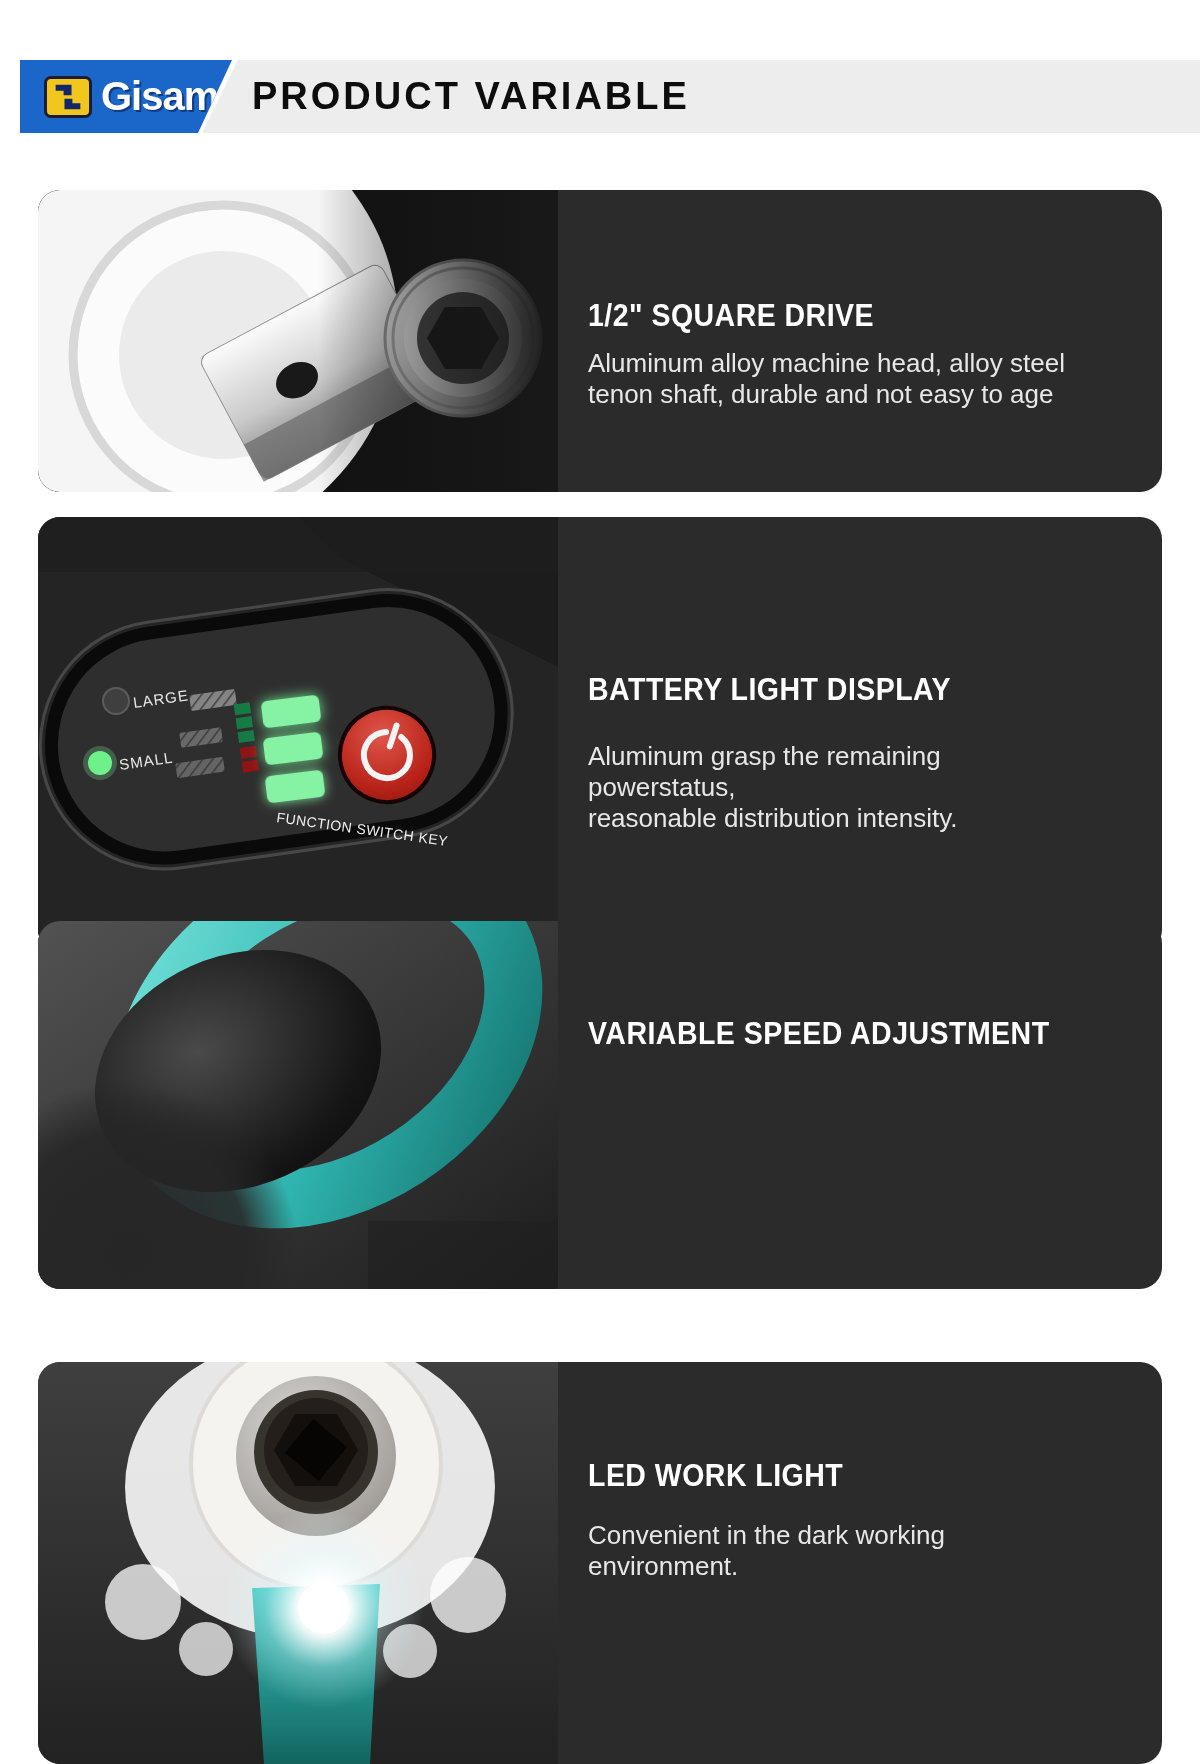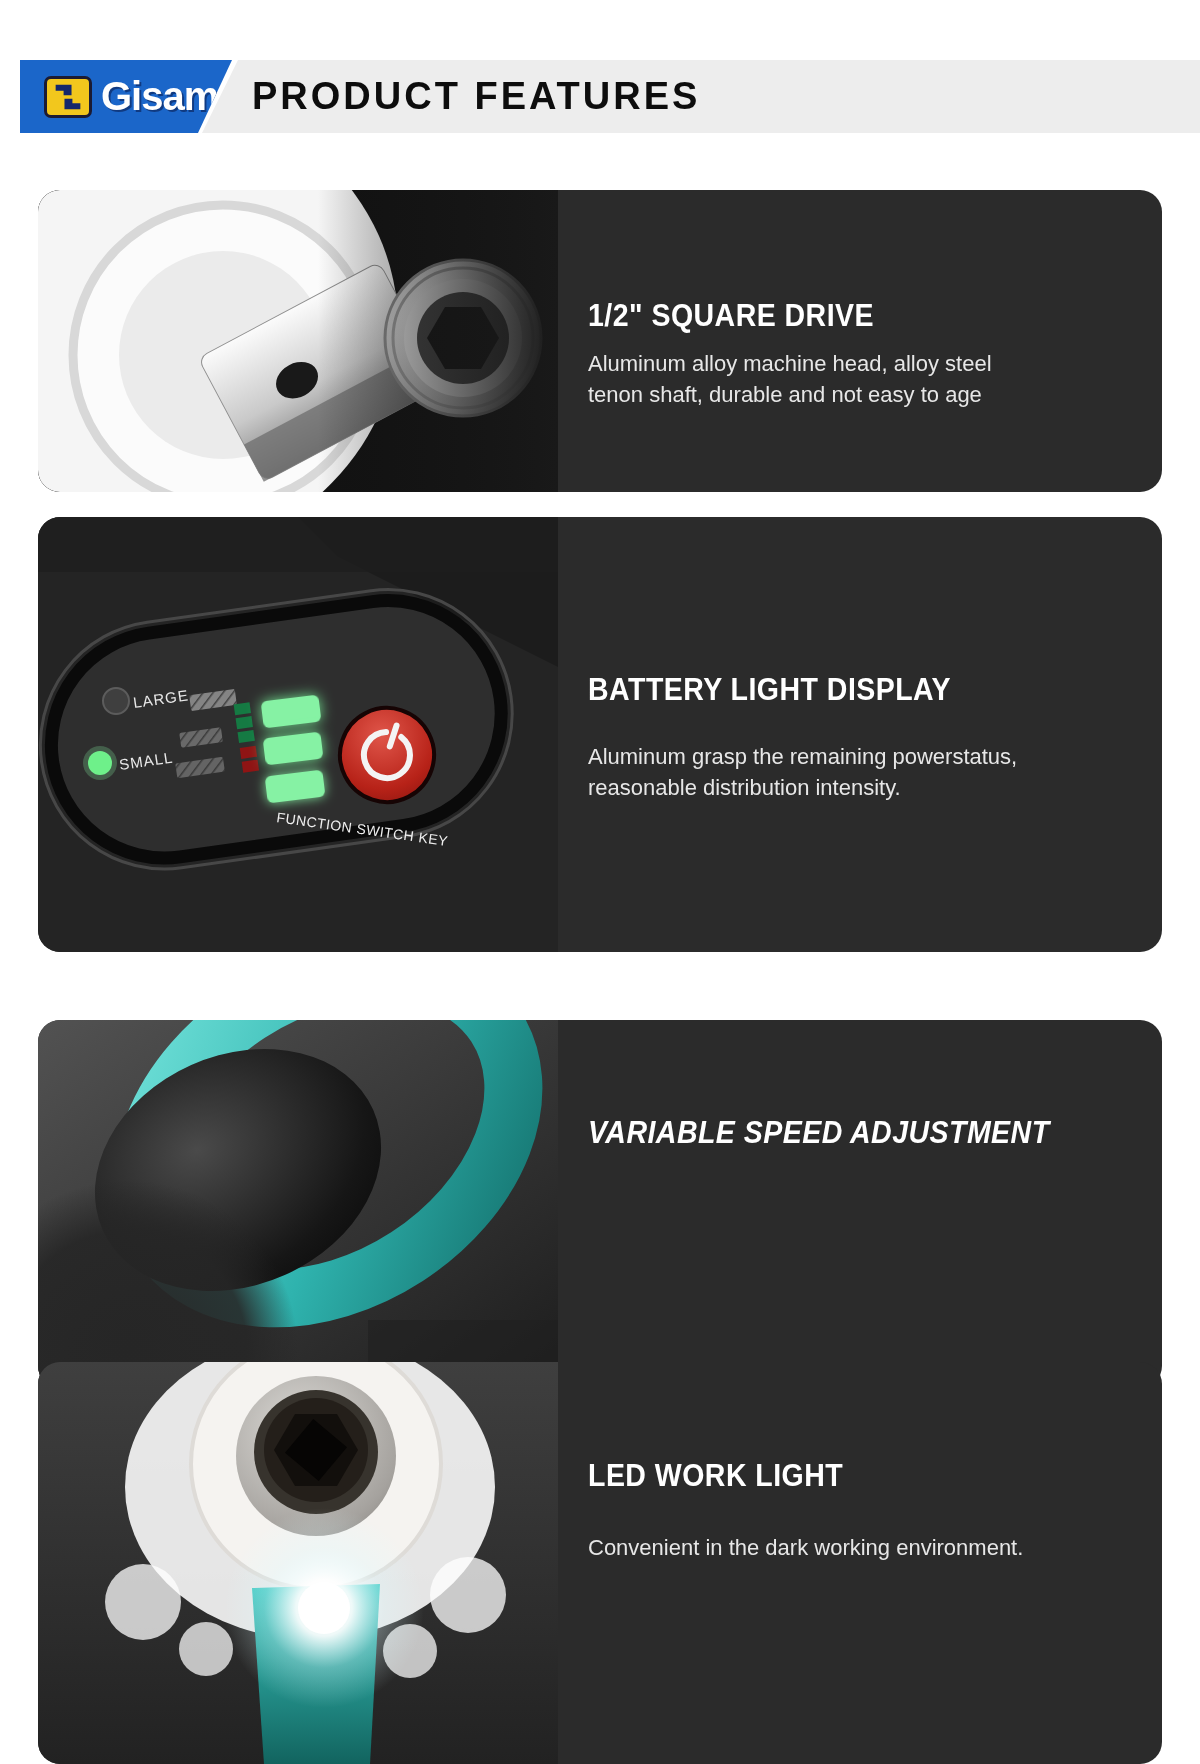--- a/index.html
+++ b/index.html
@@ -22,50 +22,50 @@
   .brand-text{color:#fff;font-size:40px;font-weight:bold;letter-spacing:-1px;
     text-shadow:2px 2px 0 rgba(10,35,90,.65);}
   .title-bar{position:absolute;left:202px;top:60px;width:998px;height:73px;background:var(--header-bar);
     clip-path:polygon(36px 0,100% 0,100% 100%,0 100%);display:flex;align-items:center;z-index:2;}
   .page-title{font-size:38px;font-weight:bold;color:#0d0d0d;letter-spacing:3px;margin-left:50px;}
 
   
   .card{position:absolute;left:38px;width:1124px;background:var(--card-bg);border-radius:22px;overflow:hidden;}
   .card1{top:190px;height:302px;}
   .card2{top:517px;height:435px;}
-  .card3{top:1020px;height:368px;font-style:italic;}
+  .card3{top:921px;height:368px;}
   .card4{top:1362px;height:402px;}
   .photo{position:absolute;left:0;top:0;width:520px;height:100%;overflow:hidden;}
   .photo svg{display:block;}
   .feature-heading{position:absolute;left:550px;color:var(--heading-text);font-size:31px;font-weight:bold;
     letter-spacing:.5px;transform:scaleX(.92);transform-origin:left top;white-space:nowrap;}
-  .feature-body{position:absolute;left:550px;width:490px;color:var(--body-text);font-size:22px;
+  .feature-body{position:absolute;left:550px;width:490px;color:var(--body-text);font-size:26px;
     line-height:31px;white-space:pre-line;}
   .card1 .feature-heading{top:108px}.card1 .feature-body{top:158px}
   .card2 .feature-heading{top:155px}.card2 .feature-body{top:224px}
   .card3 .feature-heading{top:95px}.card3 .feature-body{top:173px}
-  .card4 .feature-heading{top:96px}.card4 .feature-body{top:170px}
+  .card4 .feature-heading{top:96px}.card4 .feature-body{top:158px}
 </style>
 </head>
 <body>
 
 <div class="page">
 
   <header>
     <div class="brand-block">
       <span class="brand-icon">
         <svg width="36" height="30" viewBox="0 0 40 34">
           <path d="M6 3 H24 V15 H15 V10 H6 Z" fill="#14276b"></path>
           <path d="M34 31 H16 V19 H25 V24 H34 Z" fill="#14276b"></path>
         </svg>
       </span>
       <span class="brand-text">Gisam</span>
     </div>
     <div class="title-bar">
-      <h1 class="page-title">PRODUCT FEATURES</h1>
+      <h1 class="page-title">PRODUCT VARIABLE</h1>
     </div>
   </header>
 
   <section class="card card1">
     <div class="photo">
       <svg width="520" height="302" viewBox="0 0 520 302">
         <defs>
           <linearGradient id="metalL" x1="0" y1="0" x2="0" y2="1">
             <stop offset="0" stop-color="#fbfbfb"></stop>
               <stop offset=".55" stop-color="#c9c9c9"></stop>

